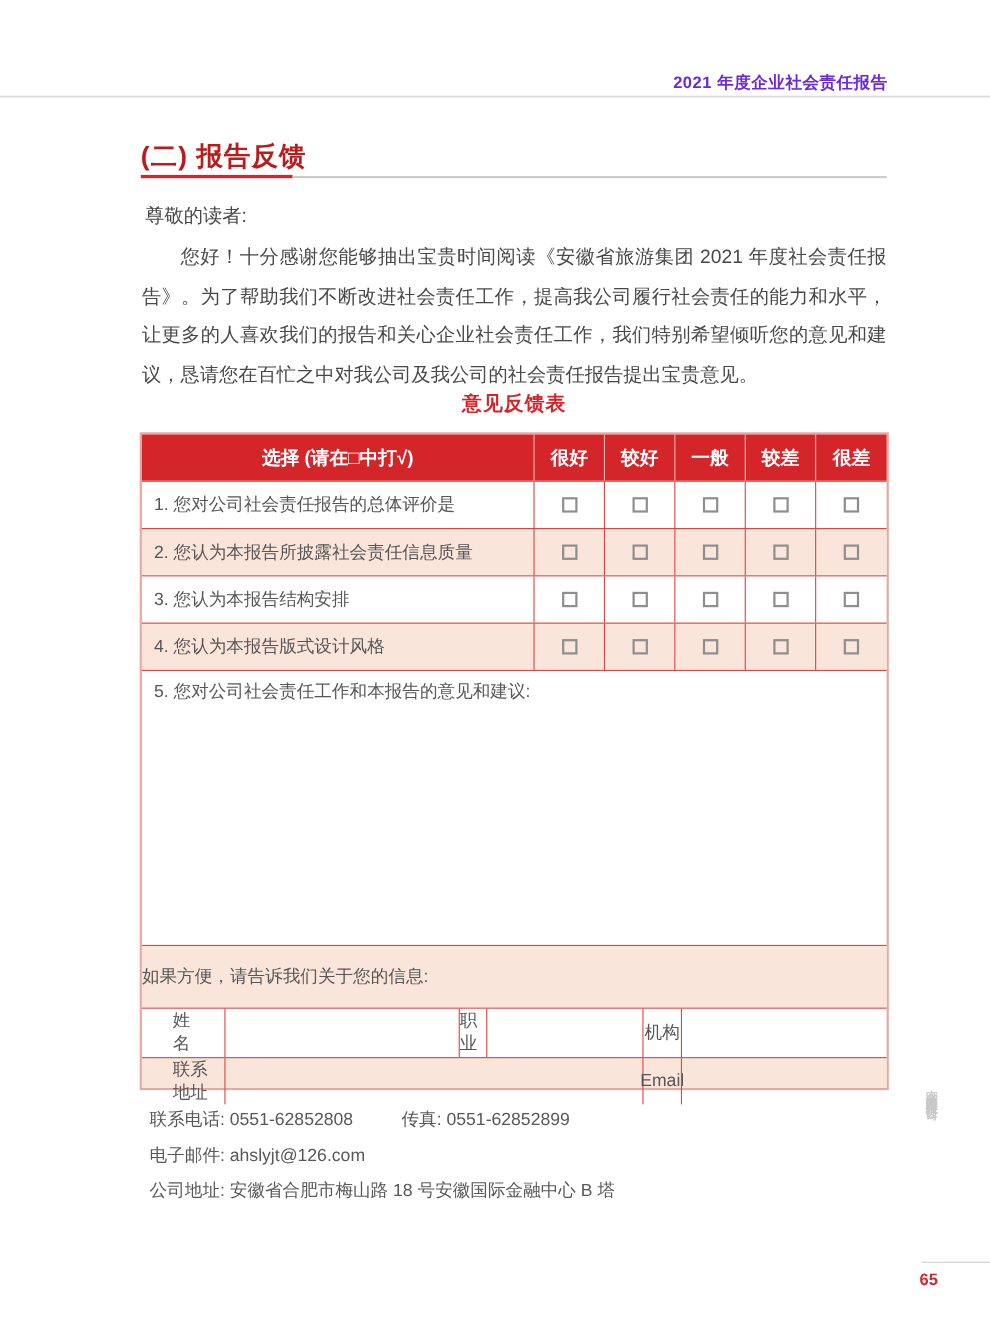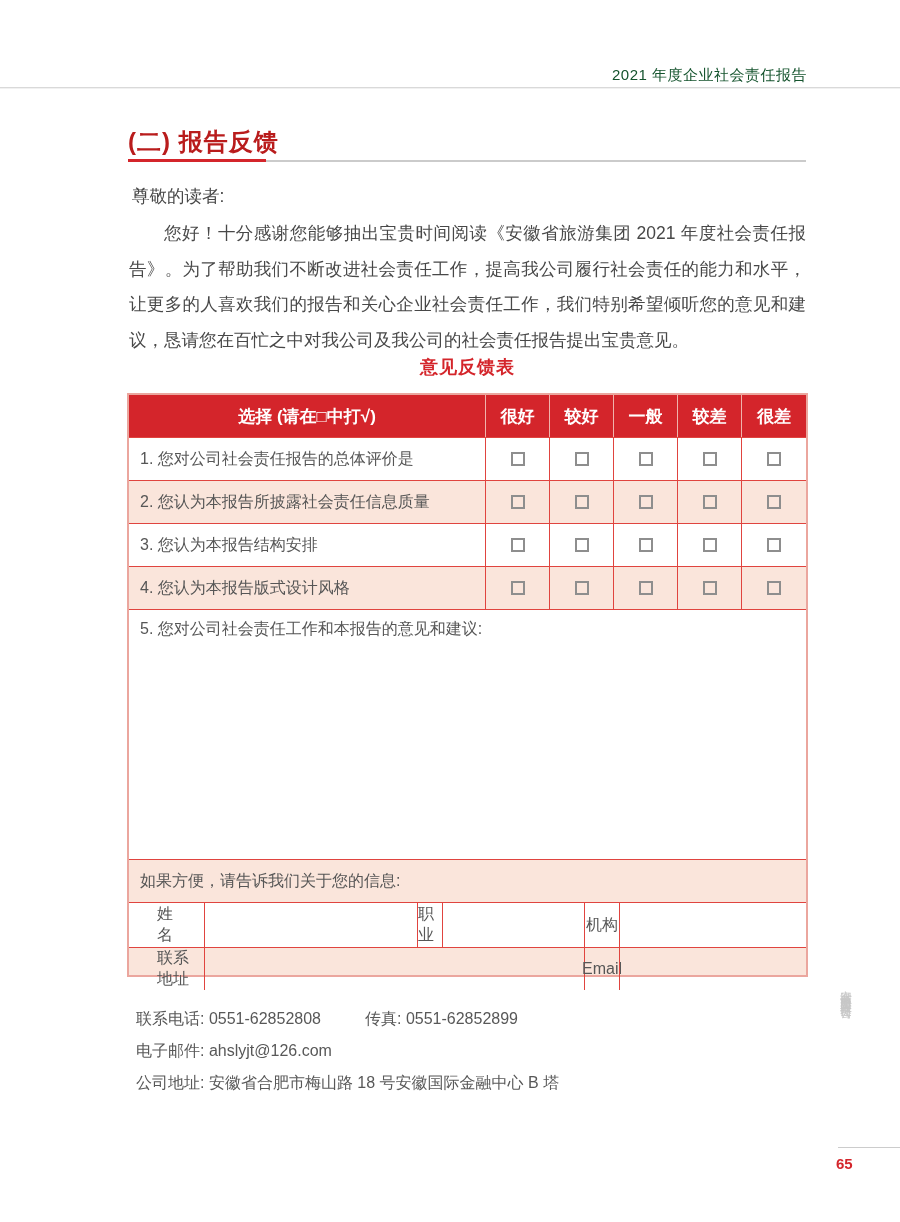--- a/index.html
+++ b/index.html
@@ -5,21 +5,21 @@
   * { margin:0; padding:0; box-sizing:border-box; }
   html,body { background:#ffffff; }
   body { font-family:"Liberation Sans", sans-serif; }
   .page {
     position:relative; width:900px; height:1222px; background:#ffffff;
     overflow:hidden; margin:0 auto;
   }
   
   .hdr-text {
     position:absolute; top:66px; right:93px;
-    color:#14532d; font-size:15px; font-weight:400; letter-spacing:0.5px;
+    color:#6d28d9; font-size:15px; font-weight:700; letter-spacing:0.5px;
   }
   .hdr-rule {
     position:absolute; top:87px; left:0; width:900px; height:2px;
     background:#d9d9d9; border-bottom:1px solid #f1f1f1;
   }
   
   .section-title {
     position:absolute; left:128px; top:126px;
     color:#b91c1c; font-size:24px; font-weight:700; letter-spacing:1px;
   }
@@ -55,22 +55,22 @@
   .t-row { height:43px; border-top:1px solid #e0443f; }
   .t-row.pink { background:#fae5db; }
   .t-row > div + div { border-left:1px solid #e0443f; }
   .cell-label { display:flex; align-items:center; padding-left:11px; }
   .cell-check { display:flex; align-items:center; justify-content:center; }
   .checkbox {
     width:14px; height:14px; border:2px solid #8e8e8e; background:transparent;
   }
   .t-comment { height:250px; border-top:1px solid #e0443f; padding:9px 11px; }
   .t-info {
-    height:43px; border-top:1px solid #e0443f; background:#fae5db;
-    display:flex; align-items:center; padding-left:11px;
+    height:57px; border-top:1px solid #e0443f; background:#fae5db;
+    display:flex; align-items:center; padding-left:0;
   }
   .t-person { display:grid; grid-template-columns:75px 185px 53px 114px 63px 1fr; height:45px; border-top:1px solid #e0443f; }
   .t-addr   { display:grid; grid-template-columns:75px 352px 63px 1fr; height:28px; border-top:1px solid #e0443f; background:#fae5db; }
   .t-person > div + div, .t-addr > div + div { border-left:1px solid #e0443f; }
   .form-label { display:flex; align-items:center; justify-content:center;margin-left:28px; }
   .form-input { }
   
   .contact { position:absolute; left:136px; top:1008px; font-size:16px; color:#585858; }
   .contact .line { height:22px; line-height:22px; margin-bottom:10px; }
   .contact .gap { display:inline-block; width:44px; }

